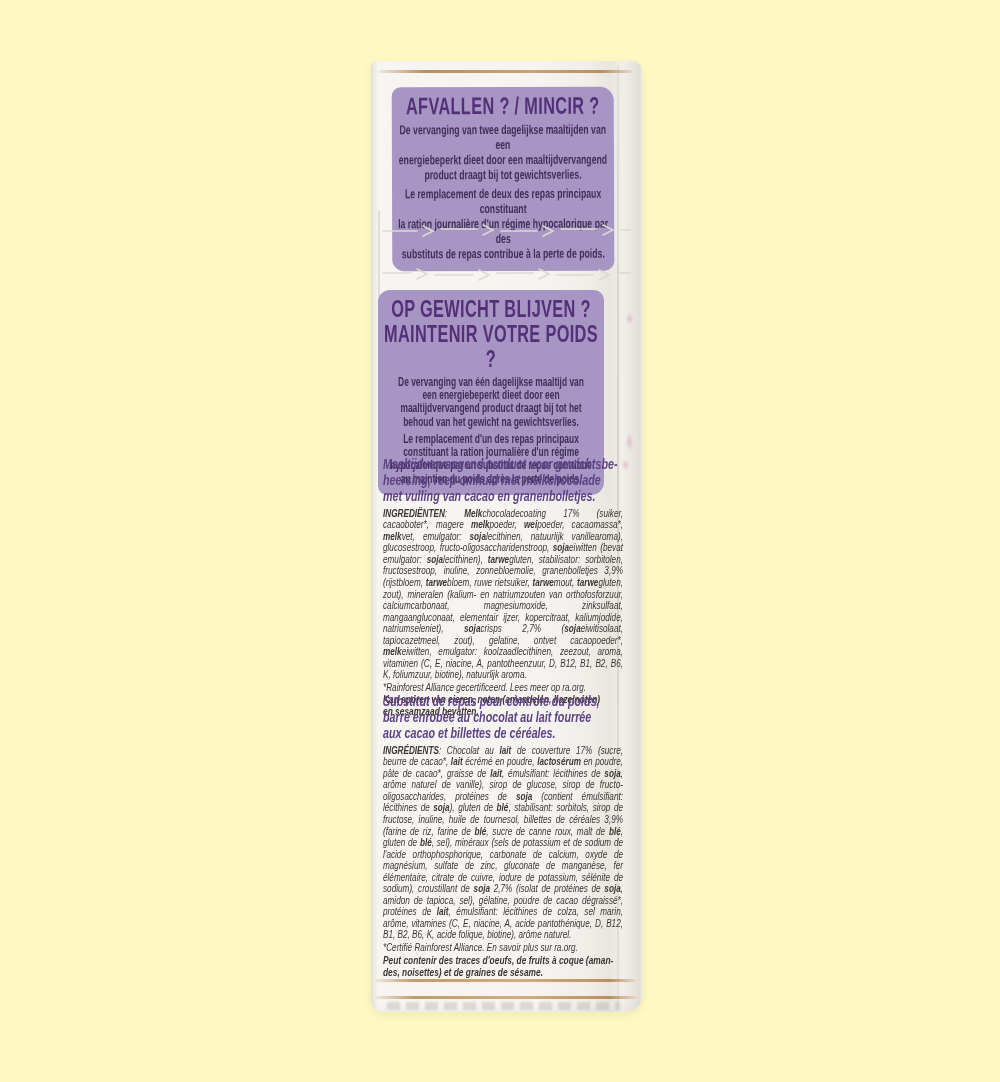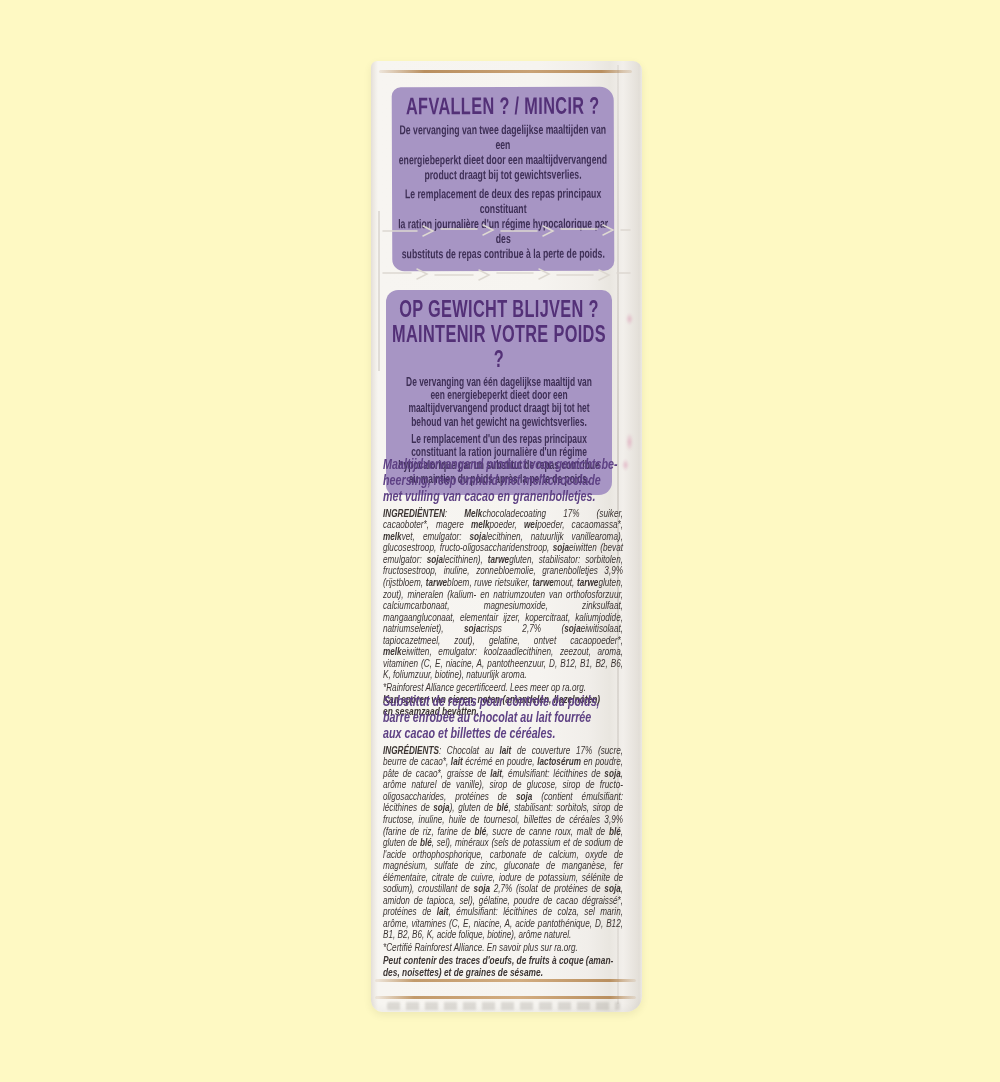--- a/index.html
+++ b/index.html
@@ -11,21 +11,21 @@
        border-radius:6px 9px 16px 12px;
        box-shadow:0 3px 8px rgba(0,0,0,0.07), inset 0 -4px 6px rgba(0,0,0,0.03);}
   .fold-top{position:absolute;top:9px;left:8px;right:10px;height:3px;border-radius:2px;
        background:linear-gradient(to right,rgba(185,143,95,.15),#b98f5f 18%,#c9a276 60%,#b98f5f 88%,rgba(185,143,95,.2));}
   .edge-r{position:absolute;top:4px;bottom:8px;right:23px;width:2px;
        background:linear-gradient(to bottom,rgba(120,110,100,.10),rgba(120,110,100,.22) 40%,rgba(120,110,100,.10));}
   .edge-l{position:absolute;top:150px;height:160px;left:7px;width:1.5px;background:rgba(120,110,100,.18);}
   
   .block{position:absolute;background:var(--lavender);color:var(--body_purple);}
   .block1{left:21px;top:26px;width:222px;padding:7px 0 9px;border-radius:9px 14px 10px 12px;transform:rotate(-.2deg);}
-  .block2{left:15px;top:229px;width:226px;padding:7px 0 9px;border-radius:12px 10px 13px 9px;}
+  .block2{left:7px;top:229px;width:226px;padding:7px 0 9px;border-radius:12px 10px 13px 9px;}
   .cx{width:326px;margin-left:-52px;transform:scaleX(.68);transform-origin:50% 0;text-align:center;}
   .cx2{width:332px;margin-left:-53px;}
   .claim-h{margin:0 0 4px;font-size:24px;line-height:1.04;font-weight:bold;letter-spacing:.5px;
        color:var(--heading_purple);white-space:pre-line;}
   .claim-p{margin:0 0 4px;font-weight:bold;white-space:pre-line;color:var(--body_purple);}
   .block1 .claim-p{font-size:12.8px;line-height:1.17;}
   .block2 .claim-p{font-size:12.4px;line-height:1.07;}
   .claim-p:last-child{margin-bottom:0;}
   
   .perf{position:absolute;left:10px;width:250px;height:14px;}

